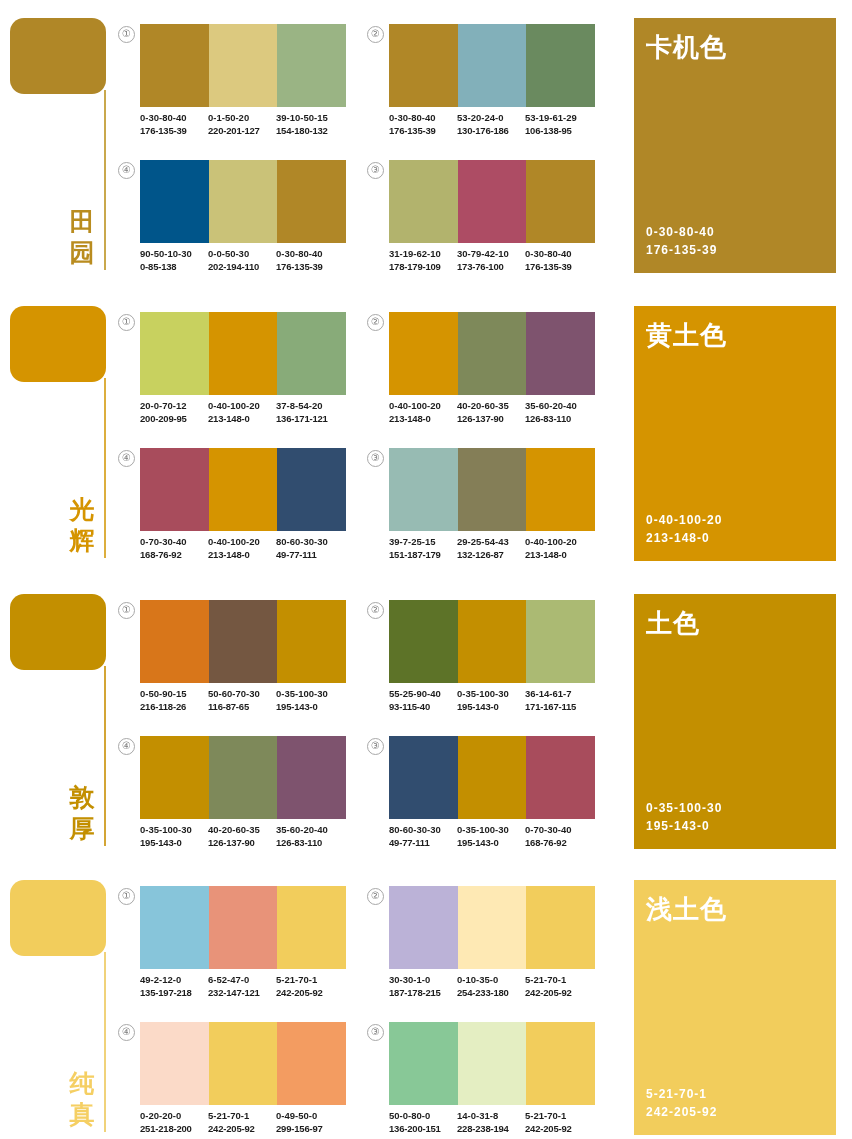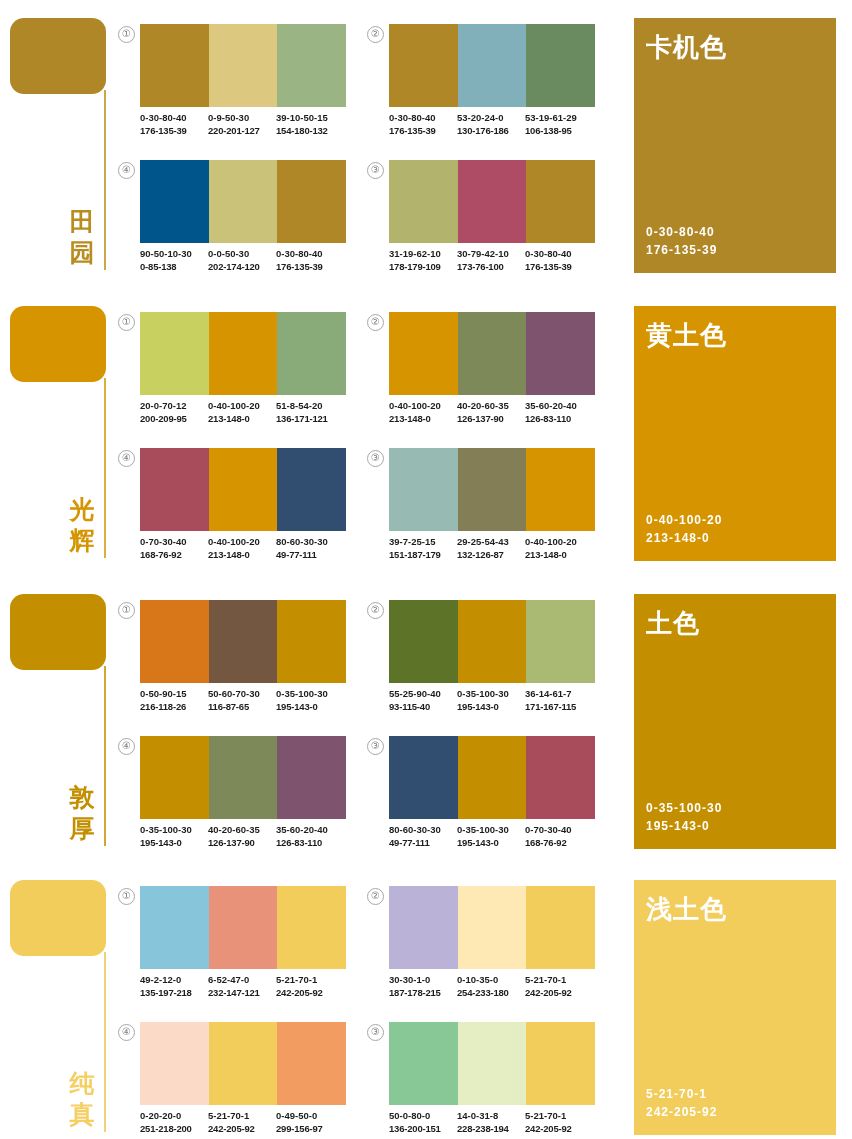--- a/index.html
+++ b/index.html
@@ -69,21 +69,21 @@
           <div style="background: rgb(176, 135, 39);"></div>
           <div style="background: rgb(220, 201, 127);"></div>
           <div style="background: rgb(154, 180, 132);"></div>
         </div>
         <div class="codes">
           <div class="code-cell">
             <div class="c1">0-30-80-40</div>
             <div class="c2">176-135-39</div>
           </div>
           <div class="code-cell">
-            <div class="c1">0-9-50-30</div>
+            <div class="c1">0-1-50-20</div>
             <div class="c2">220-201-127</div>
           </div>
           <div class="code-cell">
             <div class="c1">39-10-50-15</div>
             <div class="c2">154-180-132</div>
           </div>
         </div>
       </div>
       <div class="group" style="left: 367px; top: 24px;">
         <div class="grp-num">②</div>
@@ -114,21 +114,21 @@
           <div style="background: rgb(202, 194, 120);"></div>
           <div style="background: rgb(176, 135, 39);"></div>
         </div>
         <div class="codes">
           <div class="code-cell">
             <div class="c1">90-50-10-30</div>
             <div class="c2">0-85-138</div>
           </div>
           <div class="code-cell">
             <div class="c1">0-0-50-30</div>
-            <div class="c2">202-174-120</div>
+            <div class="c2">202-194-110</div>
           </div>
           <div class="code-cell">
             <div class="c1">0-30-80-40</div>
             <div class="c2">176-135-39</div>
           </div>
         </div>
       </div>
       <div class="group" style="left: 367px; top: 160px;">
         <div class="grp-num">③</div>
         <div class="swatches">
@@ -178,21 +178,21 @@
         <div class="codes">
           <div class="code-cell">
             <div class="c1">20-0-70-12</div>
             <div class="c2">200-209-95</div>
           </div>
           <div class="code-cell">
             <div class="c1">0-40-100-20</div>
             <div class="c2">213-148-0</div>
           </div>
           <div class="code-cell">
-            <div class="c1">51-8-54-20</div>
+            <div class="c1">37-8-54-20</div>
             <div class="c2">136-171-121</div>
           </div>
         </div>
       </div>
       <div class="group" style="left: 367px; top: 24px;">
         <div class="grp-num">②</div>
         <div class="swatches">
           <div style="background: rgb(213, 148, 0);"></div>
           <div style="background: rgb(126, 137, 90);"></div>
           <div style="background: rgb(126, 83, 110);"></div>

